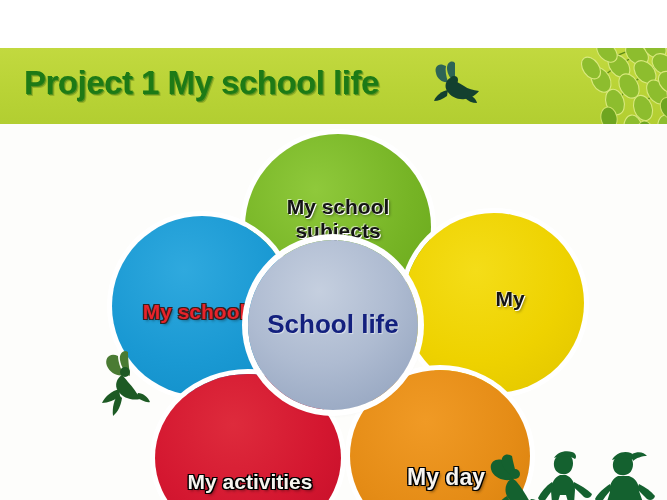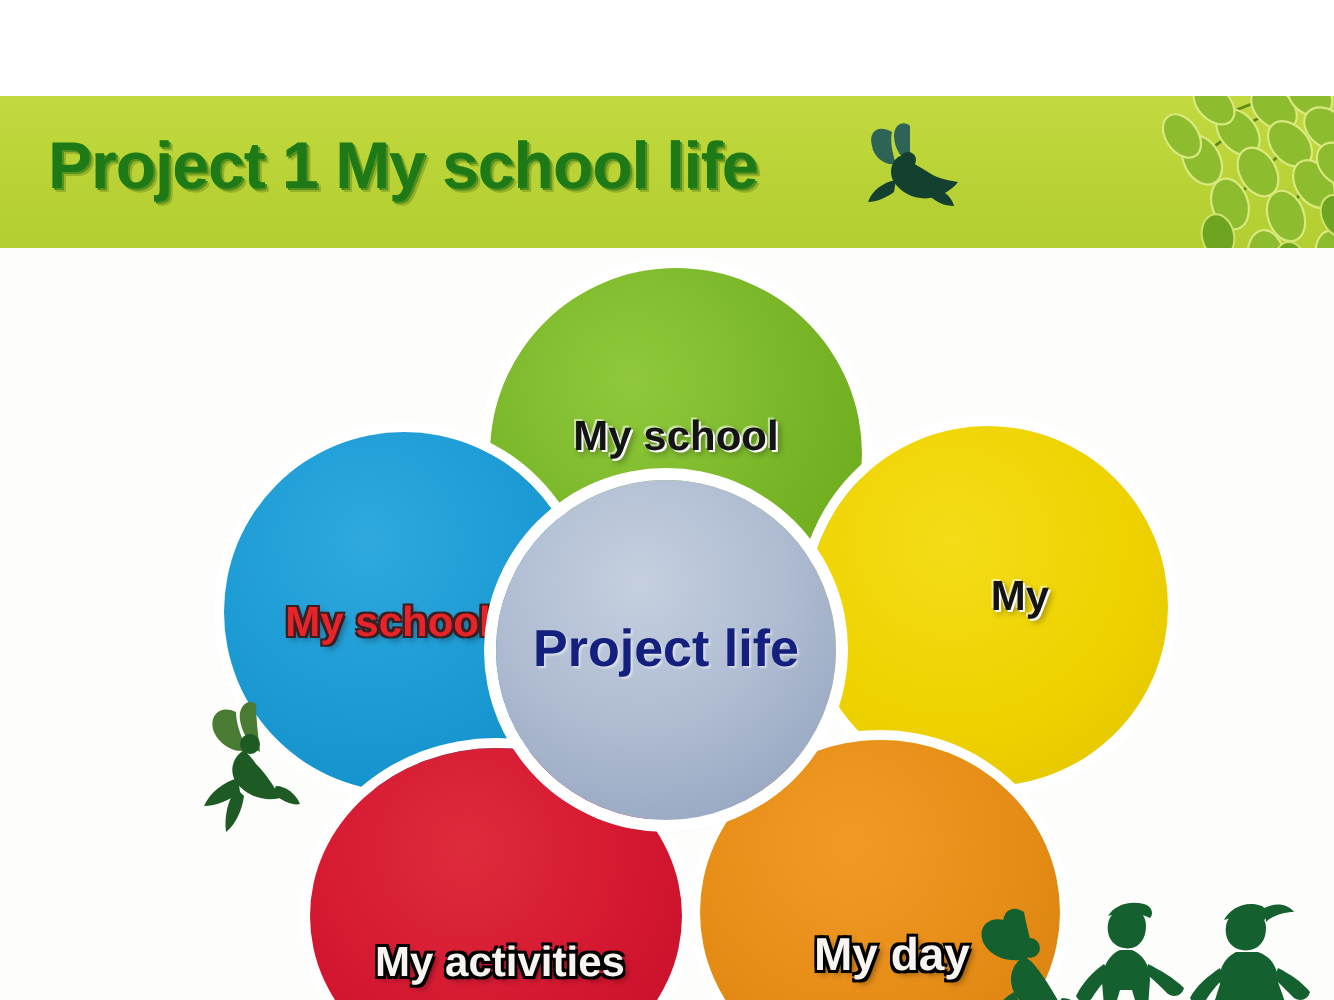--- a/index.html
+++ b/index.html
@@ -168,20 +168,21 @@
         <ellipse cx="246" cy="68" rx="8" ry="11" transform="rotate(-26 246 68)"></ellipse>
       </g>
     </svg>
   </div>
 
   <div class="flower">
 
     <div class="petal" id="petal-subjects">
       <div class="petal-label txt-dark">
         <span>My school</span><br>
+        <span>subjects</span>
       </div>
     </div>
 
     <div class="petal" id="petal-timetable">
       <div class="petal-label txt-dark">
         <span>My</span><br>
       </div>
     </div>
 
     <div class="petal" id="petal-school">
@@ -192,21 +193,21 @@
       <div class="petal-label txt-light">
         <span>My activities</span>
       </div>
     </div>
 
     <div class="petal" id="petal-day">
       <div class="petal-label txt-light">My day</div>
     </div>
 
     <div class="petal" id="petal-center">
-      <div class="petal-label">Project life</div>
+      <div class="petal-label">School life</div>
     </div>
   </div>
 
   <svg class="fairy-left" viewBox="0 0 66 70">
     <g fill="#4a7b33">
       <path d="M26 8 C18 4 12 10 15 18 C18 25 26 29 32 27 C28 20 26 13 26 8 Z"></path>
       <path d="M36 4 C32 1 27 5 28 12 C29 19 34 26 38 28 C37 19 36 10 36 4 Z"></path>
     </g>
     <g fill="#1d5a24">
       <circle cx="33" cy="24" r="5"></circle>

